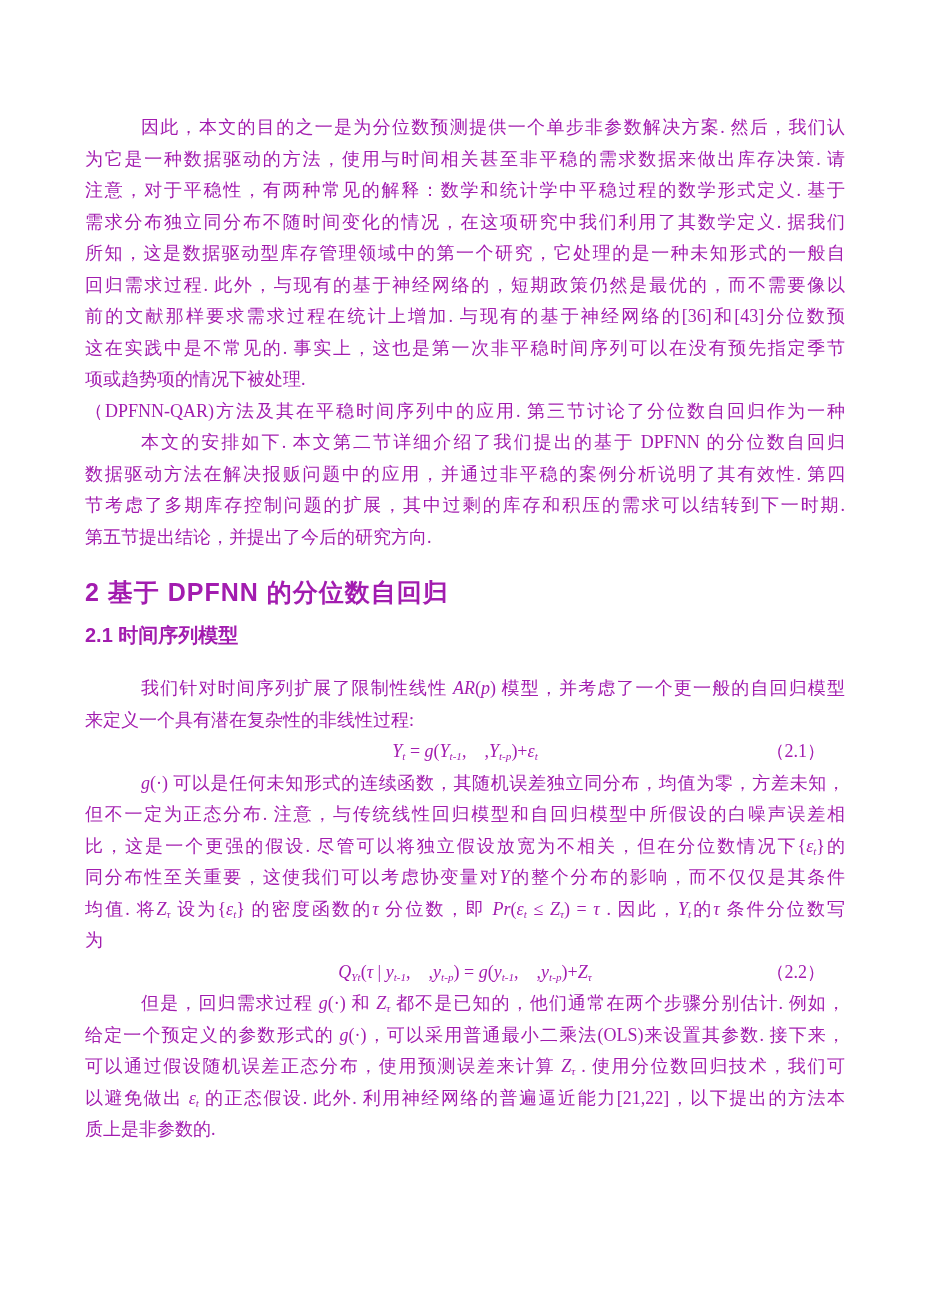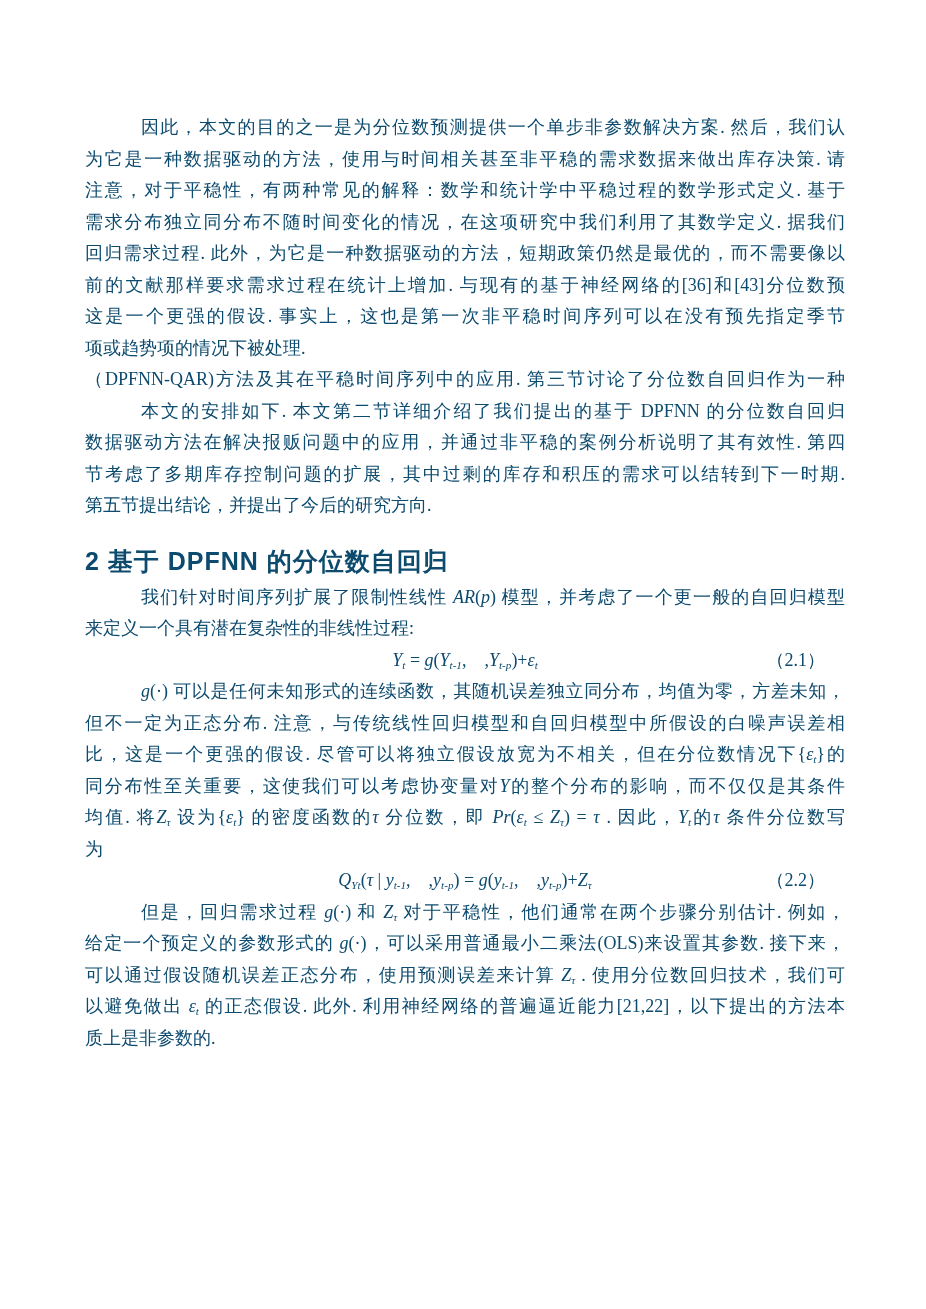--- a/index.html
+++ b/index.html
@@ -34,55 +34,57 @@
     margin-top: 23px;
     letter-spacing: 1px;
   }
   .h-sub {
     font-family: "Liberation Sans", "DejaVu Sans", sans-serif;
     font-size: 20px;
     font-weight: 700;
     line-height: 28px;
     margin-top: 13px;
   }
-  .mt6 { margin-top: 5px; }
+  .mt6 { margin-top: 24px; }
   .eqline {
     position: relative;
     line-height: 31.5px;
     text-align: center;
     text-align-last: center;
   }
   .eq-num { position: absolute; right: 20px; top: 0; }
 </style>
 </head>
 <body>
 
-<div class="page" style="background: rgb(255, 255, 255); color: #0c4a6e;">
+<div class="page" style="background: rgb(255, 255, 255); color: #a21caf;">
 
   <section class="para">
     <div class="line first"><span>因此，本文的目的之一是为分位数预测提供一个单步非参数解决方案. 然后，我们认</span></div>
     <div class="line"><span>为它是一种数据驱动的方法，使用与时间相关甚至非平稳的需求数据来做出库存决策. 请</span></div>
     <div class="line"><span>注意，对于平稳性，有两种常见的解释：数学和统计学中平稳过程的数学形式定义. 基于</span></div>
     <div class="line"><span>需求分布独立同分布不随时间变化的情况，在这项研究中我们利用了其数学定义. 据我们</span></div>
-    <div class="line"><span>回归需求过程. 此外，为它是一种数据驱动的方法，短期政策仍然是最优的，而不需要像以</span></div>
+    <div class="line"><span>所知，这是数据驱动型库存管理领域中的第一个研究，它处理的是一种未知形式的一般自</span></div>
+    <div class="line"><span>回归需求过程. 此外，与现有的基于神经网络的，短期政策仍然是最优的，而不需要像以</span></div>
     <div class="line"><span>前的文献那样要求需求过程在统计上增加. 与现有的基于神经网络的[36]和[43]分位数预</span></div>
-    <div class="line"><span>这是一个更强的假设. 事实上，这也是第一次非平稳时间序列可以在没有预先指定季节</span></div>
+    <div class="line"><span>这在实践中是不常见的. 事实上，这也是第一次非平稳时间序列可以在没有预先指定季节</span></div>
     <div class="line last"><span>项或趋势项的情况下被处理.</span></div>
   </section>
 
   <section class="para">
     <div class="line"><span>（DPFNN-QAR)方法及其在平稳时间序列中的应用. 第三节讨论了分位数自回归作为一种</span></div>
     <div class="line first"><span>本文的安排如下. 本文第二节详细介绍了我们提出的基于 DPFNN 的分位数自回归</span></div>
     <div class="line"><span>数据驱动方法在解决报贩问题中的应用，并通过非平稳的案例分析说明了其有效性. 第四</span></div>
     <div class="line"><span>节考虑了多期库存控制问题的扩展，其中过剩的库存和积压的需求可以结转到下一时期.</span></div>
     <div class="line last"><span>第五节提出结论，并提出了今后的研究方向.</span></div>
   </section>
 
   <h2 class="h-section">2 基于 DPFNN 的分位数自回归</h2>
 
+  <h3 class="h-sub">2.1 时间序列模型</h3>
 
   <section class="para mt6">
     <div class="line first"><span>我们针对时间序列扩展了限制性线性 </span><span class="it">AR</span><span>(</span><span class="it">p</span><span>) 模型，并考虑了一个更一般的自回归模型</span></div>
     <div class="line last"><span>来定义一个具有潜在复杂性的非线性过程:</span></div>
   </section>
 
   <div class="eqline">
     <span class="formula"><span class="it">Y</span><sub class="it">t</sub><span> = </span><span class="it">g</span><span>(</span><span class="it">Y</span><sub class="it">t-1</sub><span>,  ,</span><span class="it">Y</span><sub class="it">t-p</sub><span>)+</span><span class="it">ε</span><sub class="it">t</sub></span>
     <span class="eq-num">（2.1）</span>
   </div>
@@ -95,20 +97,20 @@
     <div class="line"><span>均值. 将</span><span class="it">Z</span><sub class="it">τ</sub><span> 设为</span><span>{</span><span class="it">ε</span><sub class="it">t</sub><span>}</span><span> 的密度函数的</span><span class="it">τ</span><span> 分位数，即 </span><span class="it">Pr</span><span>(</span><span class="it">ε</span><sub class="it">t</sub><span> ≤ </span><span class="it">Z</span><sub class="it">τ</sub><span>) = </span><span class="it">τ</span><span> . 因此，</span><span class="it">Y</span><sub class="it">t</sub><span>的</span><span class="it">τ</span><span> 条件分位数写</span></div>
     <div class="line last"><span>为</span></div>
   </section>
 
   <div class="eqline">
     <span class="formula"><span class="it">Q</span><sub class="it">Yt</sub><span>(</span><span class="it">τ</span><span> | </span><span class="it">y</span><sub class="it">t-1</sub><span>,  ,</span><span class="it">y</span><sub class="it">t-p</sub><span>) = </span><span class="it">g</span><span>(</span><span class="it">y</span><sub class="it">t-1</sub><span>,  ,</span><span class="it">y</span><sub class="it">t-p</sub><span>)+</span><span class="it">Z</span><sub class="it">τ</sub></span>
     <span class="eq-num">（2.2）</span>
   </div>
 
   <section class="para">
-    <div class="line first"><span>但是，回归需求过程 </span><span class="it">g</span><span>(·) 和 </span><span class="it">Z</span><sub class="it">τ</sub><span> 对于平稳性，他们通常在两个步骤分别估计. 例如，</span></div>
+    <div class="line first"><span>但是，回归需求过程 </span><span class="it">g</span><span>(·) 和 </span><span class="it">Z</span><sub class="it">τ</sub><span> 都不是已知的，他们通常在两个步骤分别估计. 例如，</span></div>
     <div class="line"><span>给定一个预定义的参数形式的 </span><span class="it">g</span><span>(·)，可以采用普通最小二乘法(OLS)来设置其参数. 接下来，</span></div>
     <div class="line"><span>可以通过假设随机误差正态分布，使用预测误差来计算 </span><span class="it">Z</span><sub class="it">τ</sub><span> . 使用分位数回归技术，我们可</span></div>
     <div class="line"><span>以避免做出 </span><span class="it">ε</span><sub class="it">t</sub><span> 的正态假设. 此外. 利用神经网络的普遍逼近能力[21,22]，以下提出的方法本</span></div>
     <div class="line last"><span>质上是非参数的.</span></div>
   </section>
 
 </div>
 
 </body></html>

